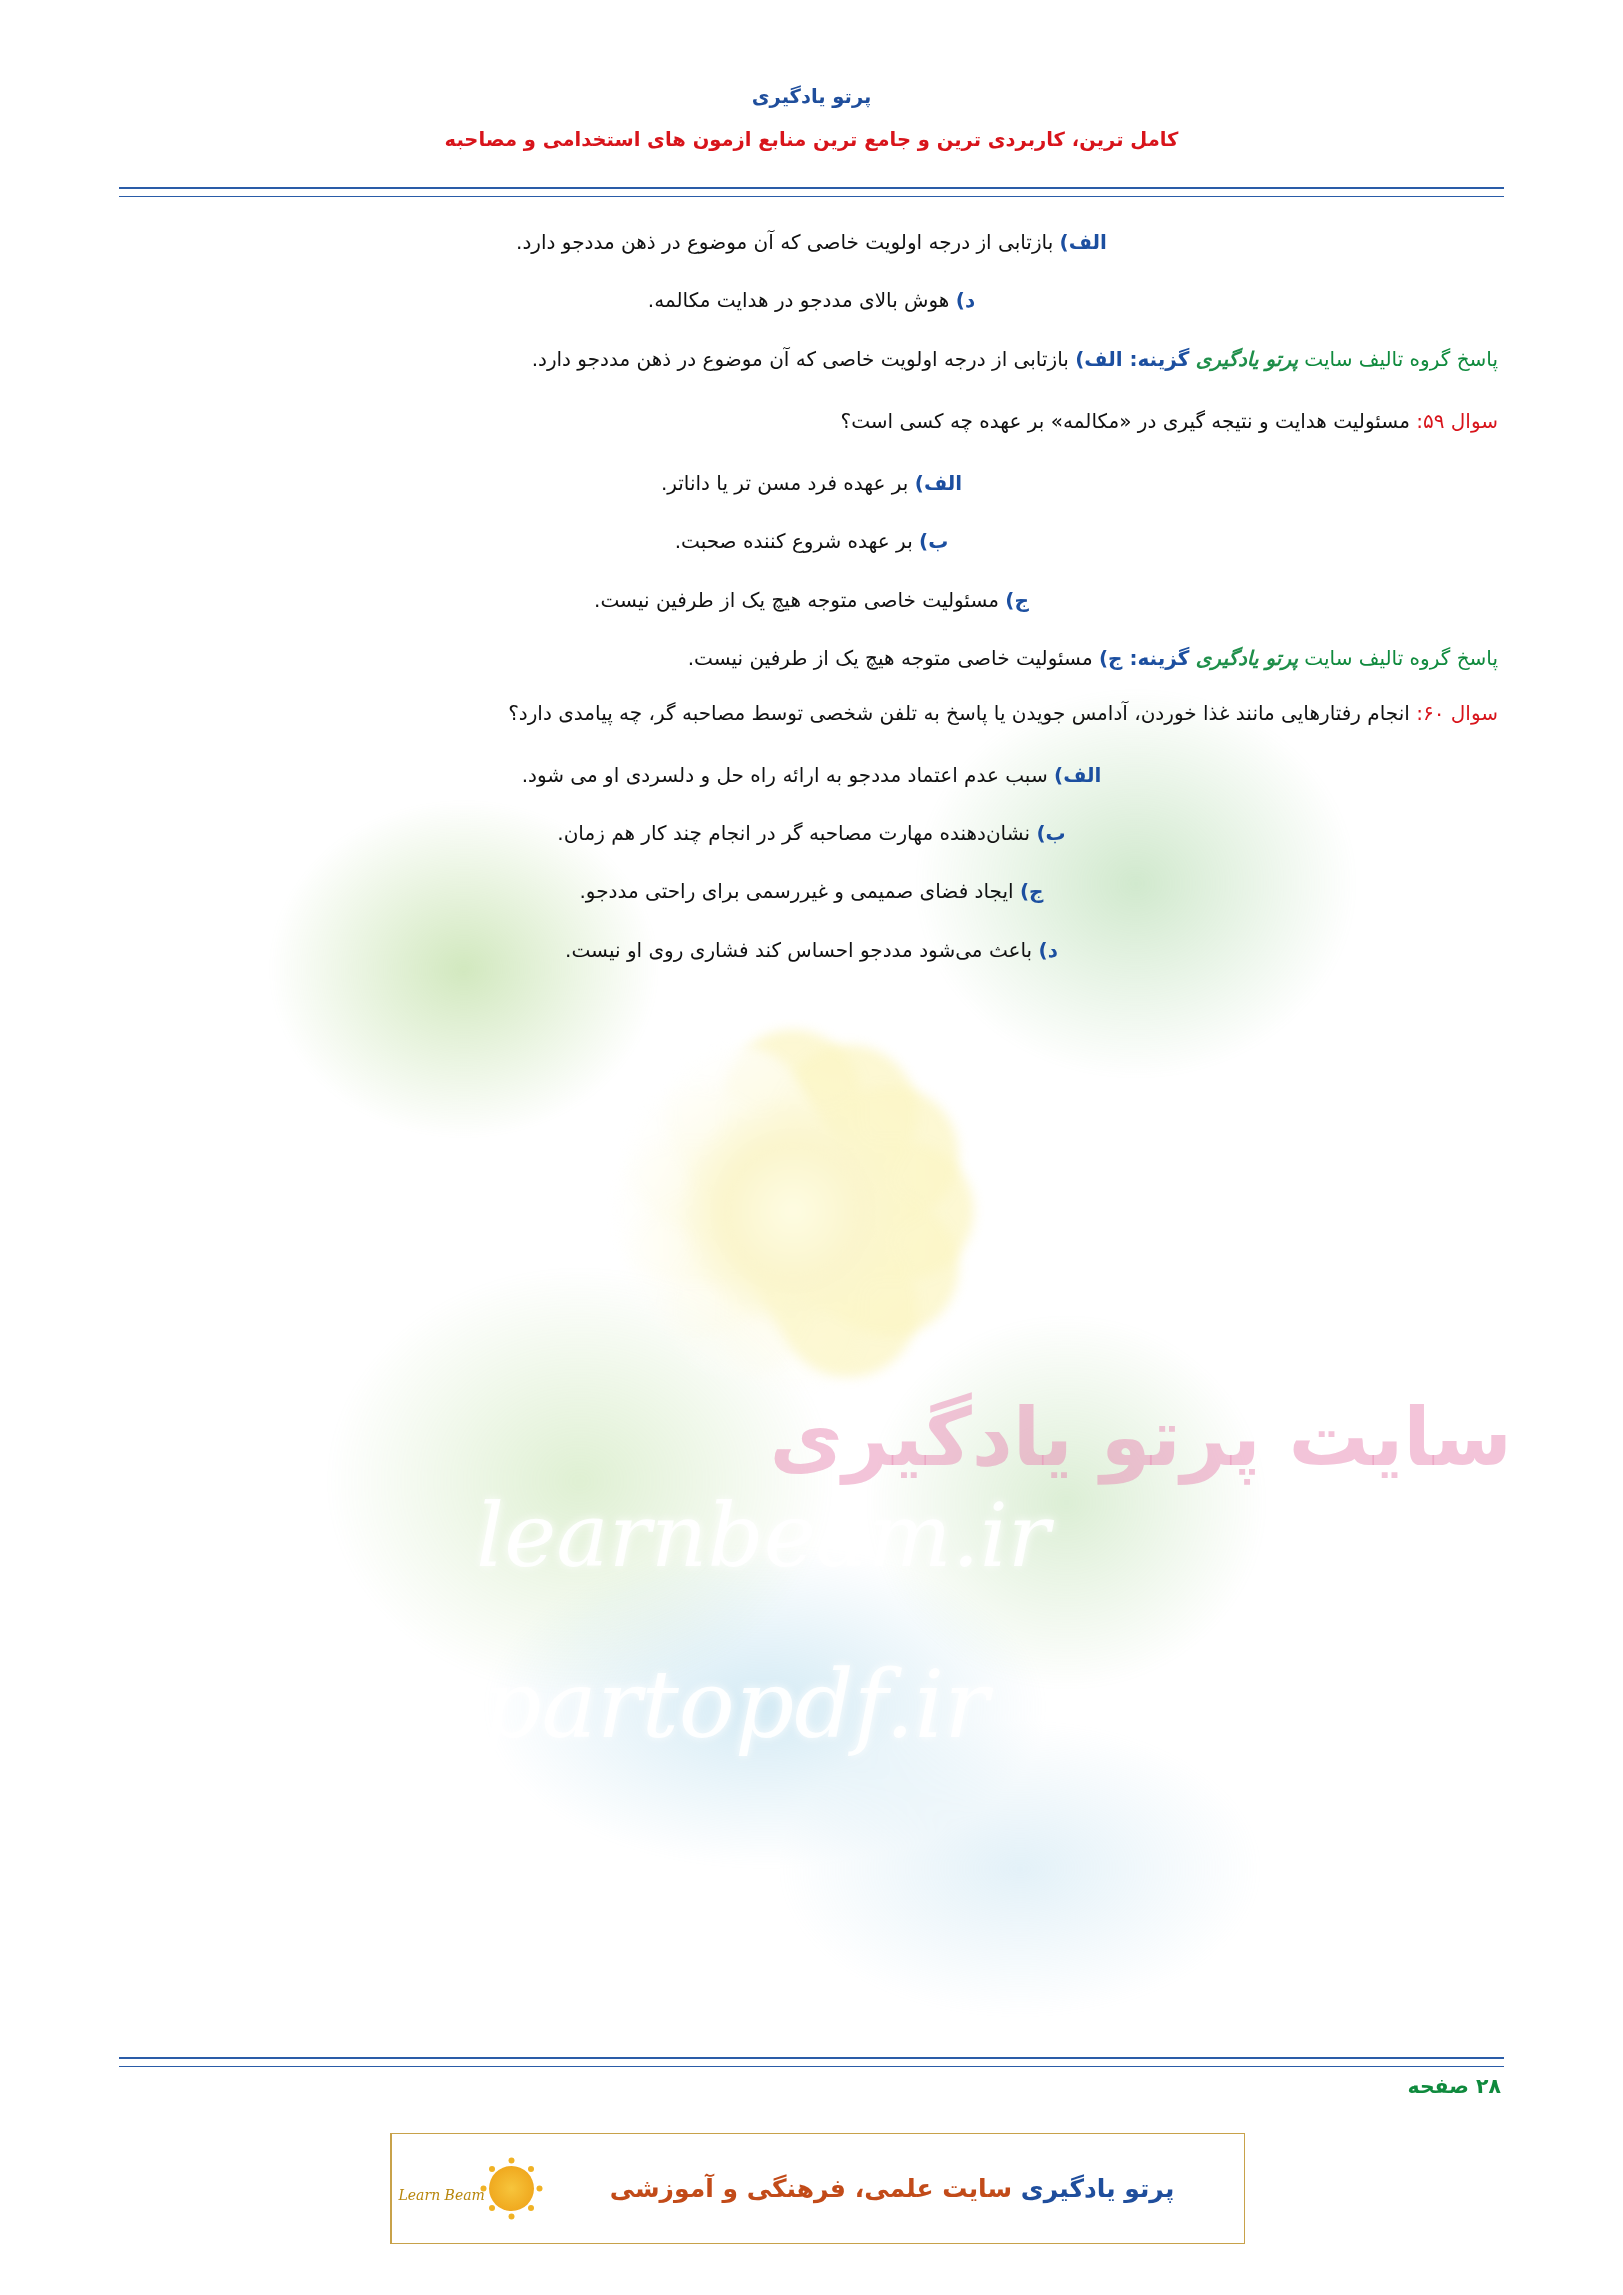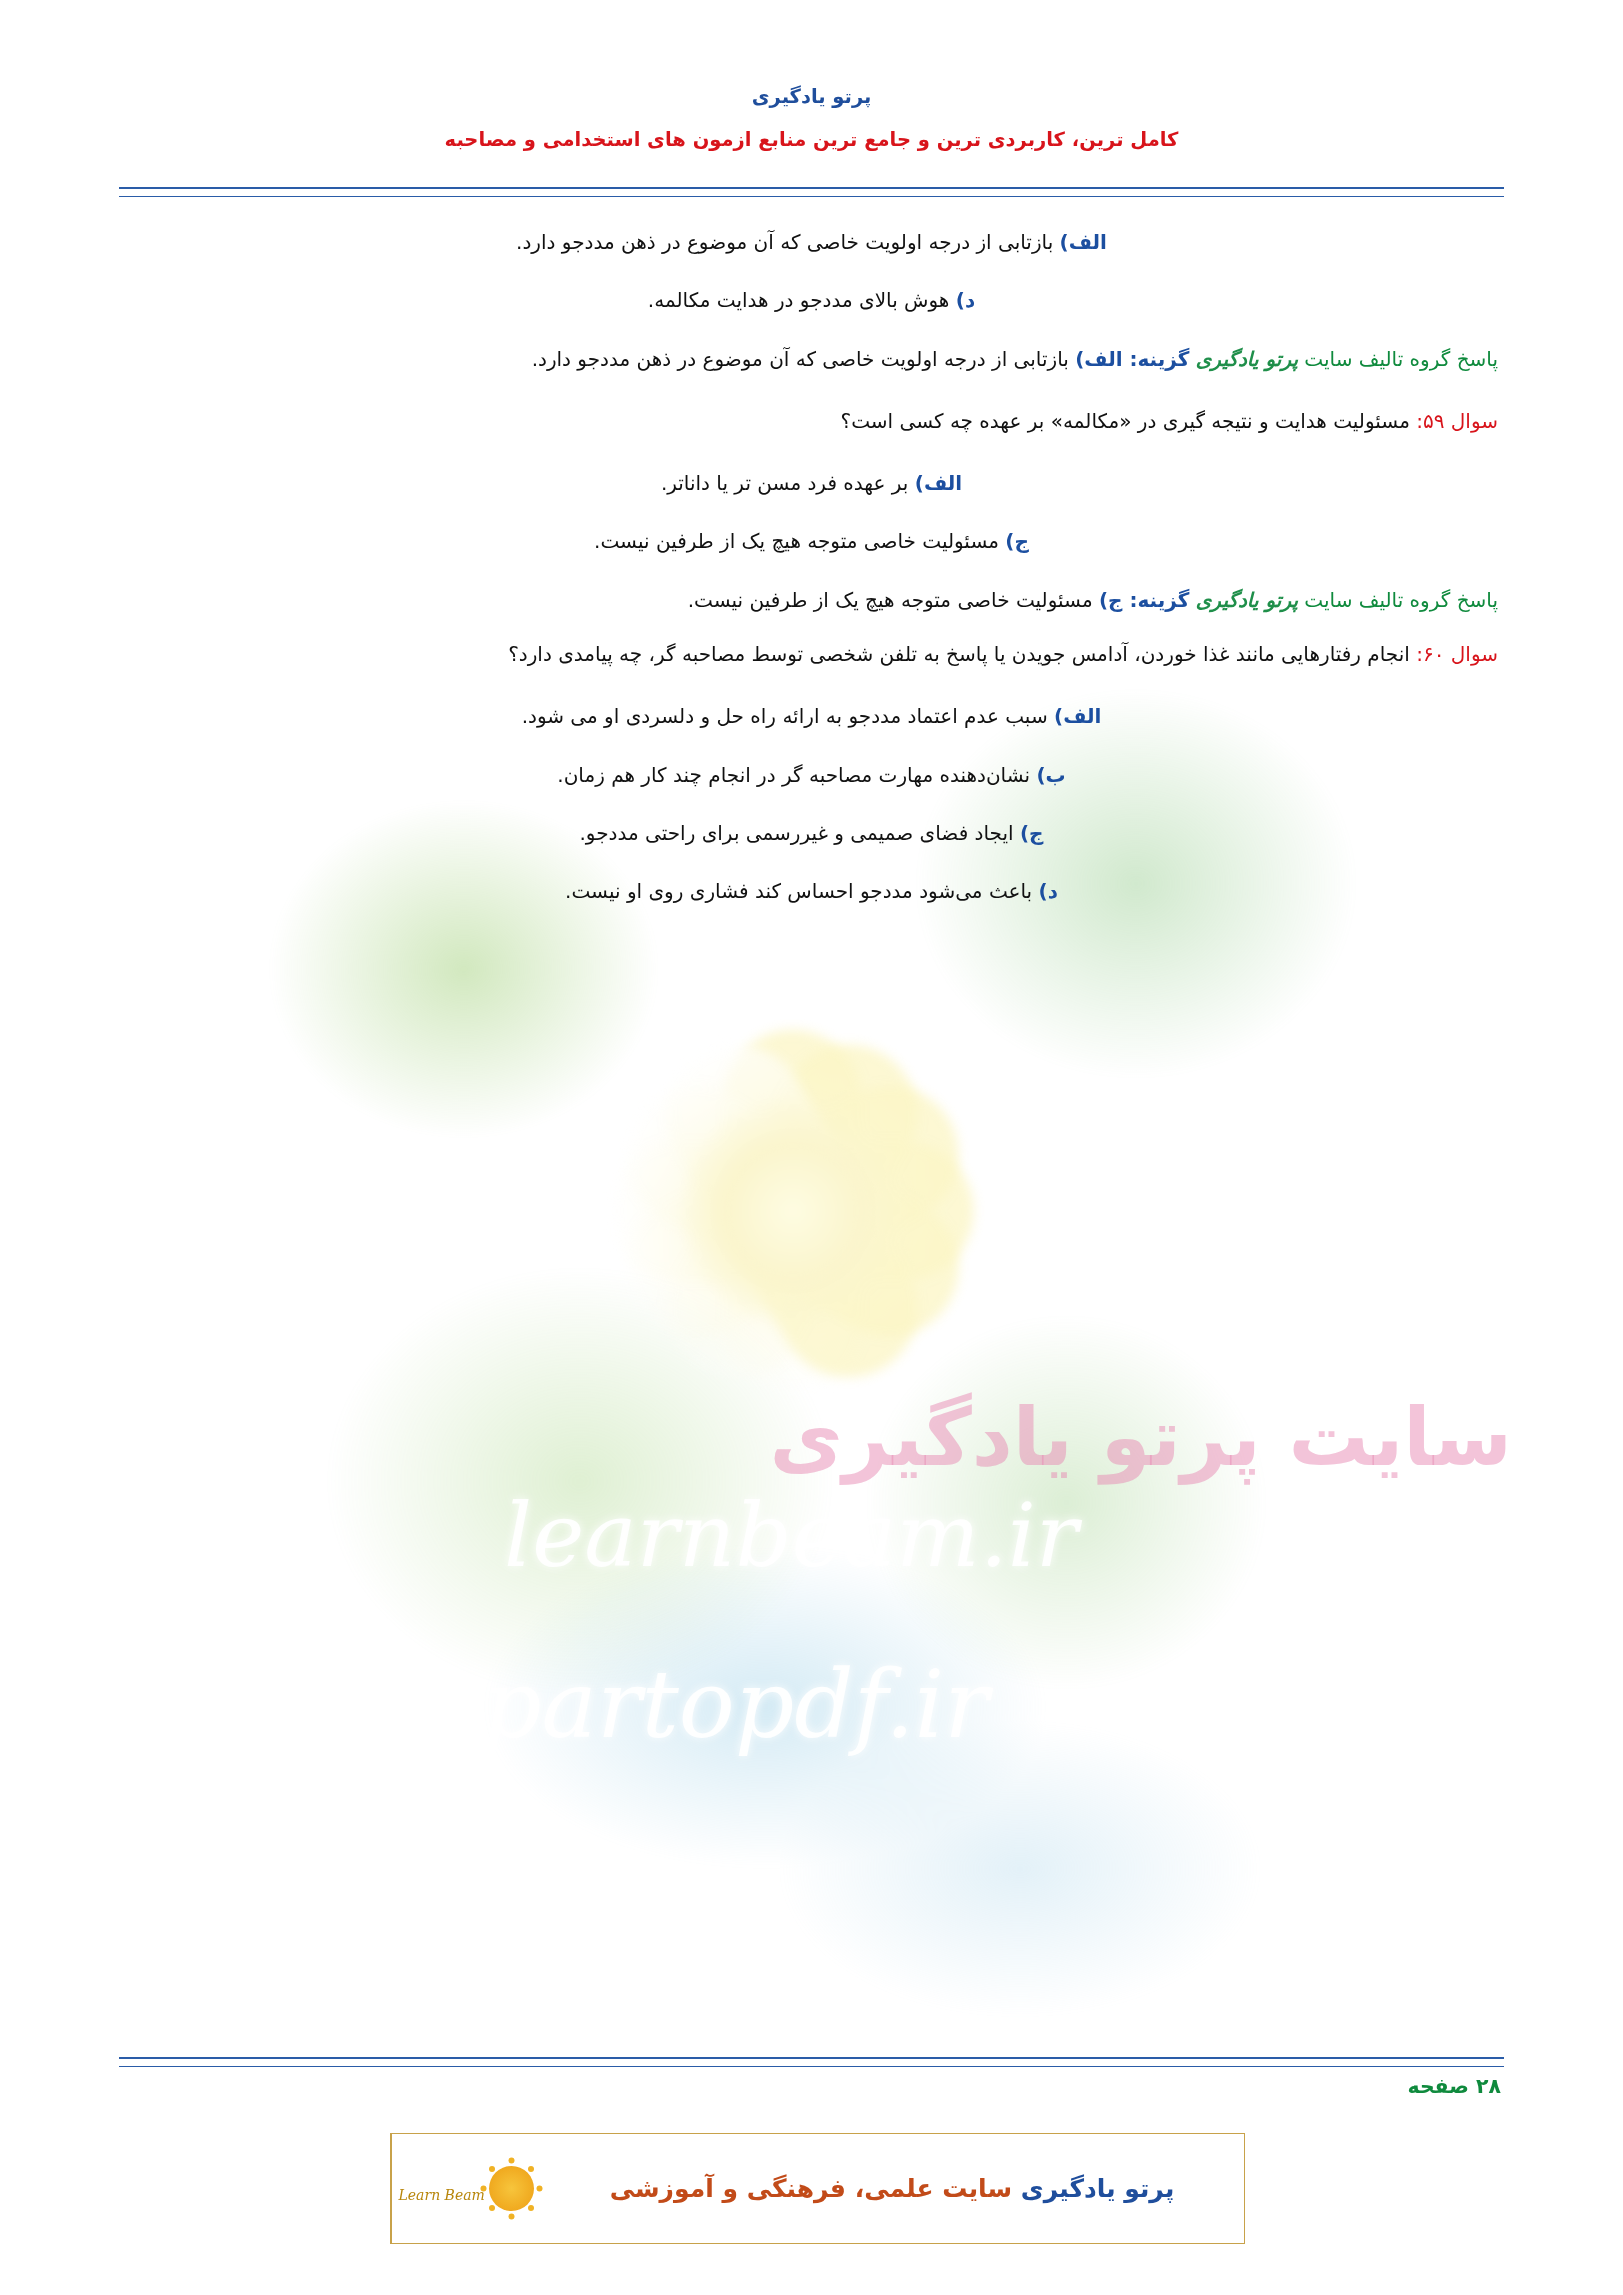--- a/index.html
+++ b/index.html
@@ -84,21 +84,21 @@
     font-family: "DejaVu Sans", sans-serif;
     font-size: 80px;
     font-weight: bold;
     color: rgba(232,138,180,.50);
     white-space: nowrap;
     pointer-events: none;
     letter-spacing: 1.9px;
   }
   .wm-text-white1 {
     position: absolute;
-    left: 504px;
+    left: 476px;
     top: 1484px;
     font-family: "DejaVu Serif", serif;
     font-size: 88px;
     font-style: italic;
     color: rgba(255,255,255,.92);
     text-shadow: 0 0 9.3px rgba(255,255,255,.9);
     white-space: nowrap;
     pointer-events: none;
   }
   .wm-text-white2 {
@@ -304,20 +304,24 @@
     <div class="line blk">
       <span class="q-red">سوال ۵۹:</span>
       <span>مسئولیت هدایت و نتیجه گیری در «مکالمه» بر عهده چه کسی است؟</span>
     </div>
 
     <div class="opt">
       <span class="lbl-blue">الف)</span>
       <span>بر عهده فرد مسن تر یا داناتر.</span>
     </div>
     <div class="opt">
+      <span class="lbl-blue">ب)</span>
+      <span>بر عهده شروع کننده صحبت.</span>
+    </div>
+    <div class="opt">
       <span class="lbl-blue">ج)</span>
       <span>مسئولیت خاصی متوجه هیچ یک از طرفین نیست.</span>
     </div>
 
     <div class="line justify">
       <span class="ans-green">پاسخ گروه تالیف سایت</span>
       <span class="brand-inline">پرتو یادگیری</span>
       <span class="lbl-blue">گزینه: ج)</span>
       <span>مسئولیت خاصی متوجه هیچ یک از طرفین نیست.</span>
     </div>

